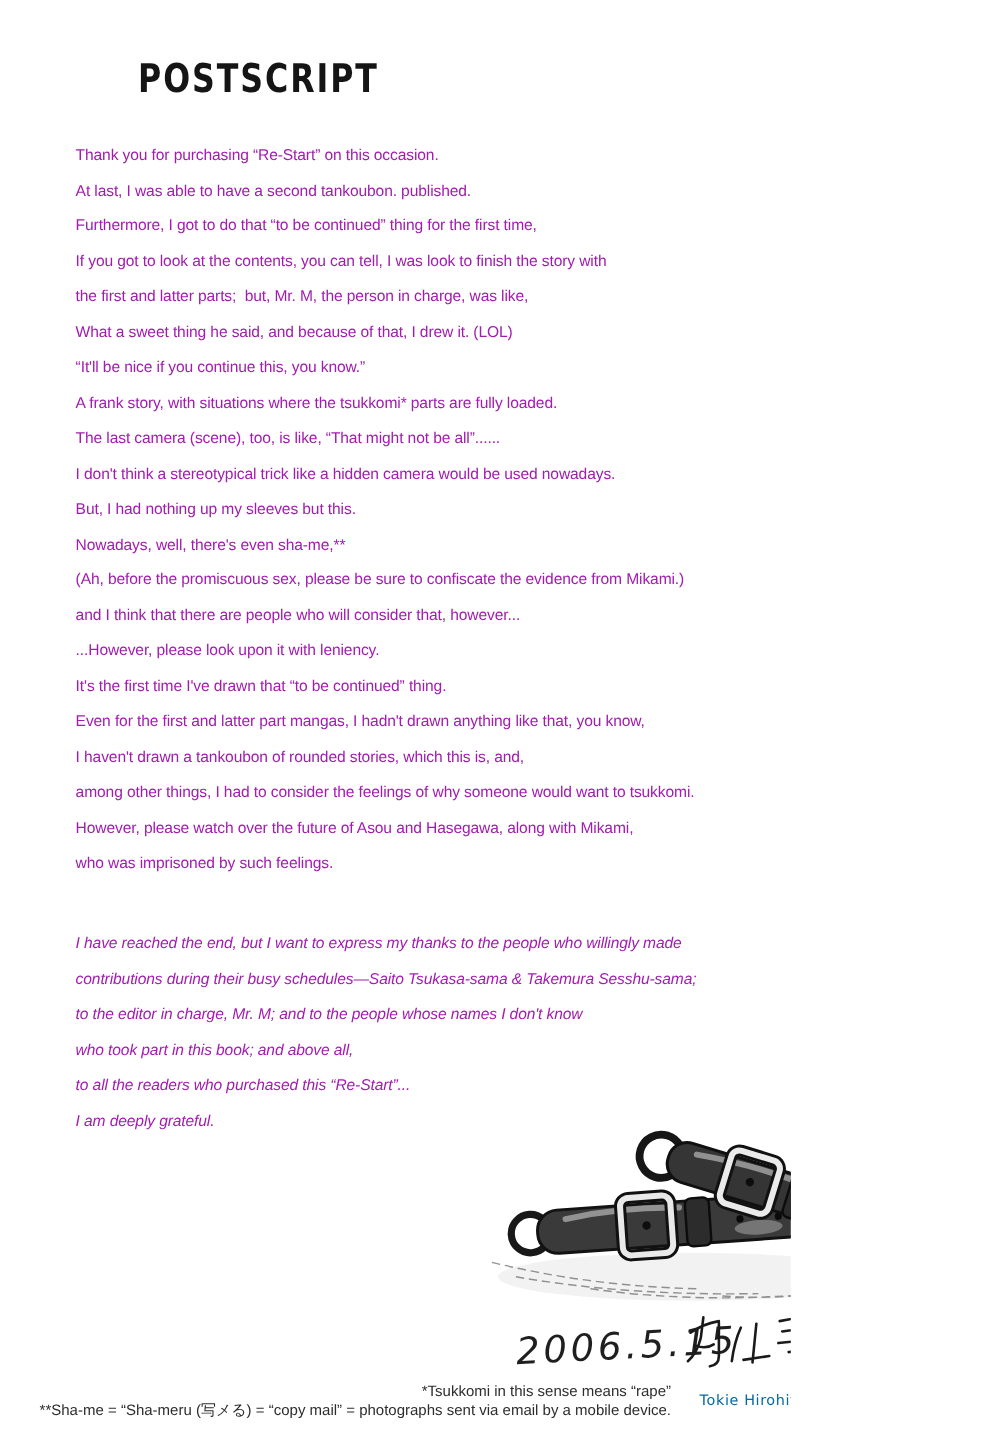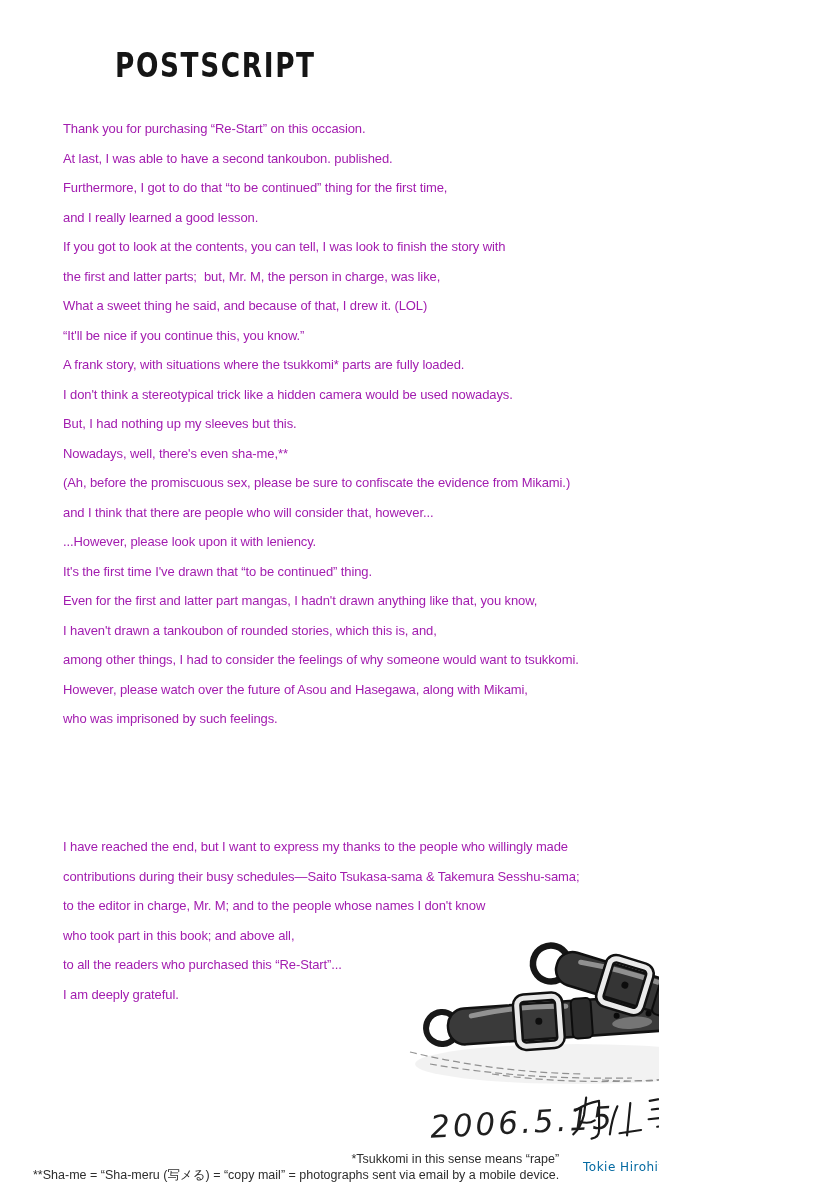--- a/index.html
+++ b/index.html
@@ -9,21 +9,21 @@
   }
   .title{
     position:absolute;left:115px;top:46px;margin:0;
     font-family:"DejaVu Sans",sans-serif;font-weight:600;font-size:33px;
     letter-spacing:2px;color:#151515;
     transform:scaleX(.8);transform-origin:left top;white-space:pre;
   }
   .para{position:absolute;left:63px;font-size:13px;color:#a21caf;letter-spacing:-.1px;}
   .para .line{height:29.5px;line-height:29.5px;white-space:pre;}
   .para1{top:114px;}
-  .para2{top:832px;}
+  .para2{top:771px;font-style:italic;}
   .collars{position:absolute;left:402px;top:922px;}
   .date{
     position:absolute;left:430px;top:1104px;
     font-family:"DejaVu Sans",sans-serif;font-style:italic;font-size:31px;
     letter-spacing:3px;color:#1f1f1f;transform:rotate(-3deg);white-space:pre;
   }
   .signature{position:absolute;left:570px;top:1092px;}
   .romaji{
     position:absolute;left:583px;top:1150px;
     font-family:"DejaVu Sans",sans-serif;font-size:12px;
@@ -36,26 +36,26 @@
 <body>
 
 <div class="page">
 
   <h1 class="title">POSTSCRIPT</h1>
 
   <div class="para para1">
       <div class="line">Thank you for purchasing “Re-Start” on this occasion.</div>
       <div class="line">At last, I was able to have a second tankoubon. published.</div>
       <div class="line">Furthermore, I got to do that “to be continued” thing for the first time,</div>
-      <div class="line">and I really learned a good lesson.</div>
       <div class="line">If you got to look at the contents, you can tell, I was look to finish the story with</div>
       <div class="line">the first and latter parts;  but, Mr. M, the person in charge, was like,</div>
       <div class="line">What a sweet thing he said, and because of that, I drew it. (LOL)</div>
       <div class="line">“It'll be nice if you continue this, you know.”</div>
       <div class="line">A frank story, with situations where the tsukkomi* parts are fully loaded.</div>
+      <div class="line">The last camera (scene), too, is like, “That might not be all”......</div>
       <div class="line">I don't think a stereotypical trick like a hidden camera would be used nowadays.</div>
       <div class="line">But, I had nothing up my sleeves but this.</div>
       <div class="line">Nowadays, well, there's even sha-me,**</div>
       <div class="line">(Ah, before the promiscuous sex, please be sure to confiscate the evidence from Mikami.)</div>
       <div class="line">and I think that there are people who will consider that, however...</div>
       <div class="line">...However, please look upon it with leniency.</div>
       <div class="line">It's the first time I've drawn that “to be continued” thing.</div>
       <div class="line">Even for the first and latter part mangas, I hadn't drawn anything like that, you know,</div>
       <div class="line">I haven't drawn a tankoubon of rounded stories, which this is, and,</div>
       <div class="line">among other things, I had to consider the feelings of why someone would want to tsukkomi.</div>

